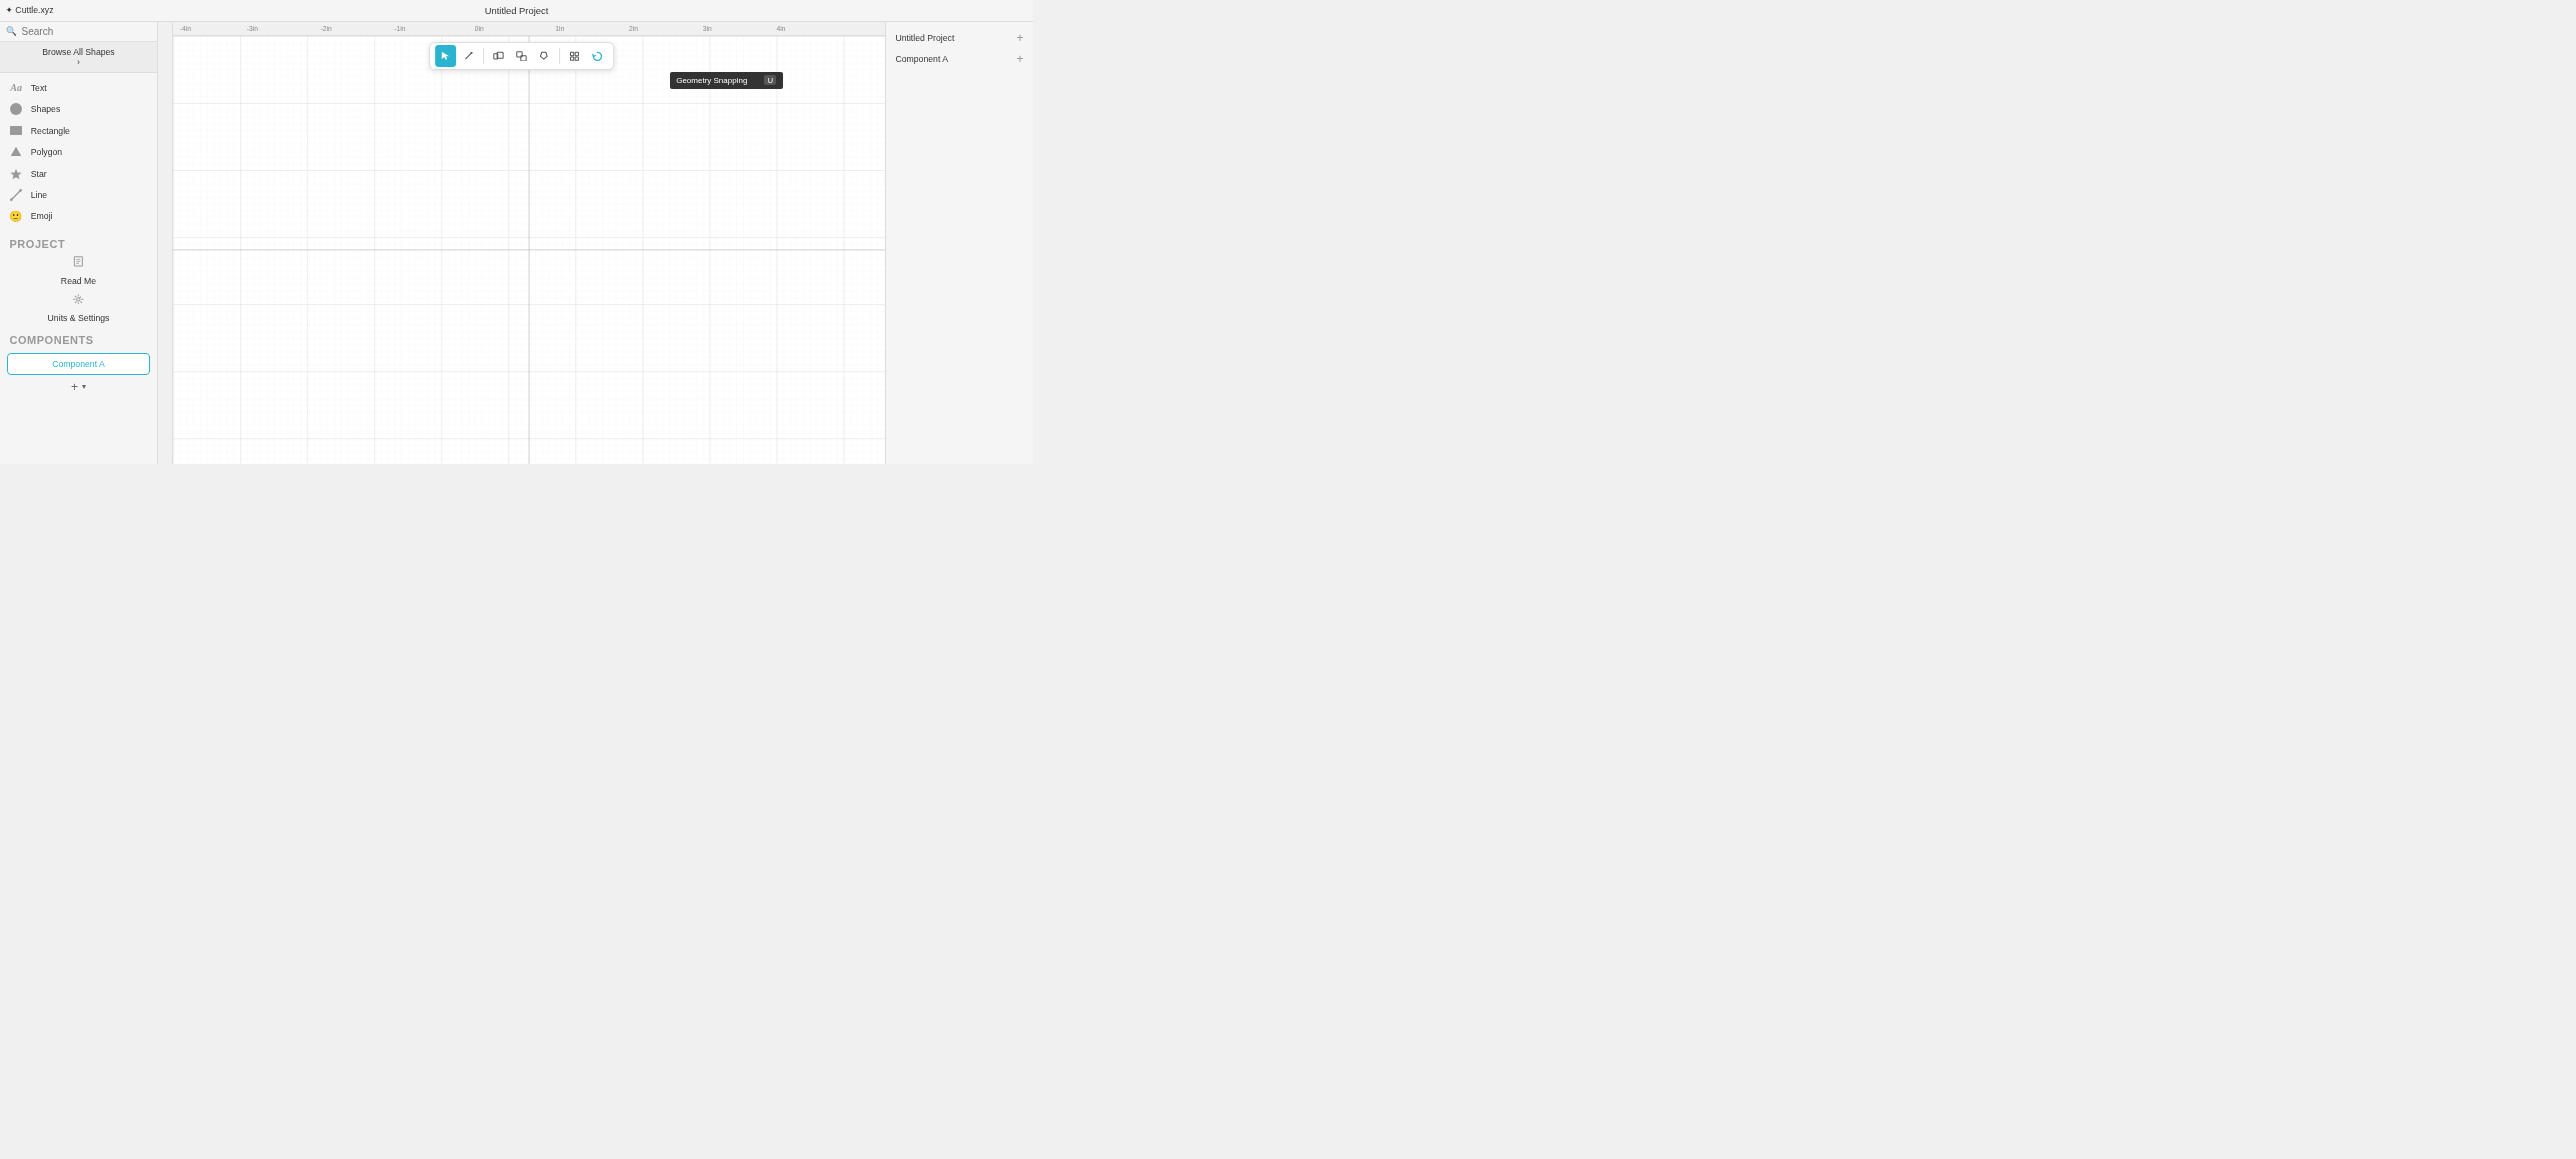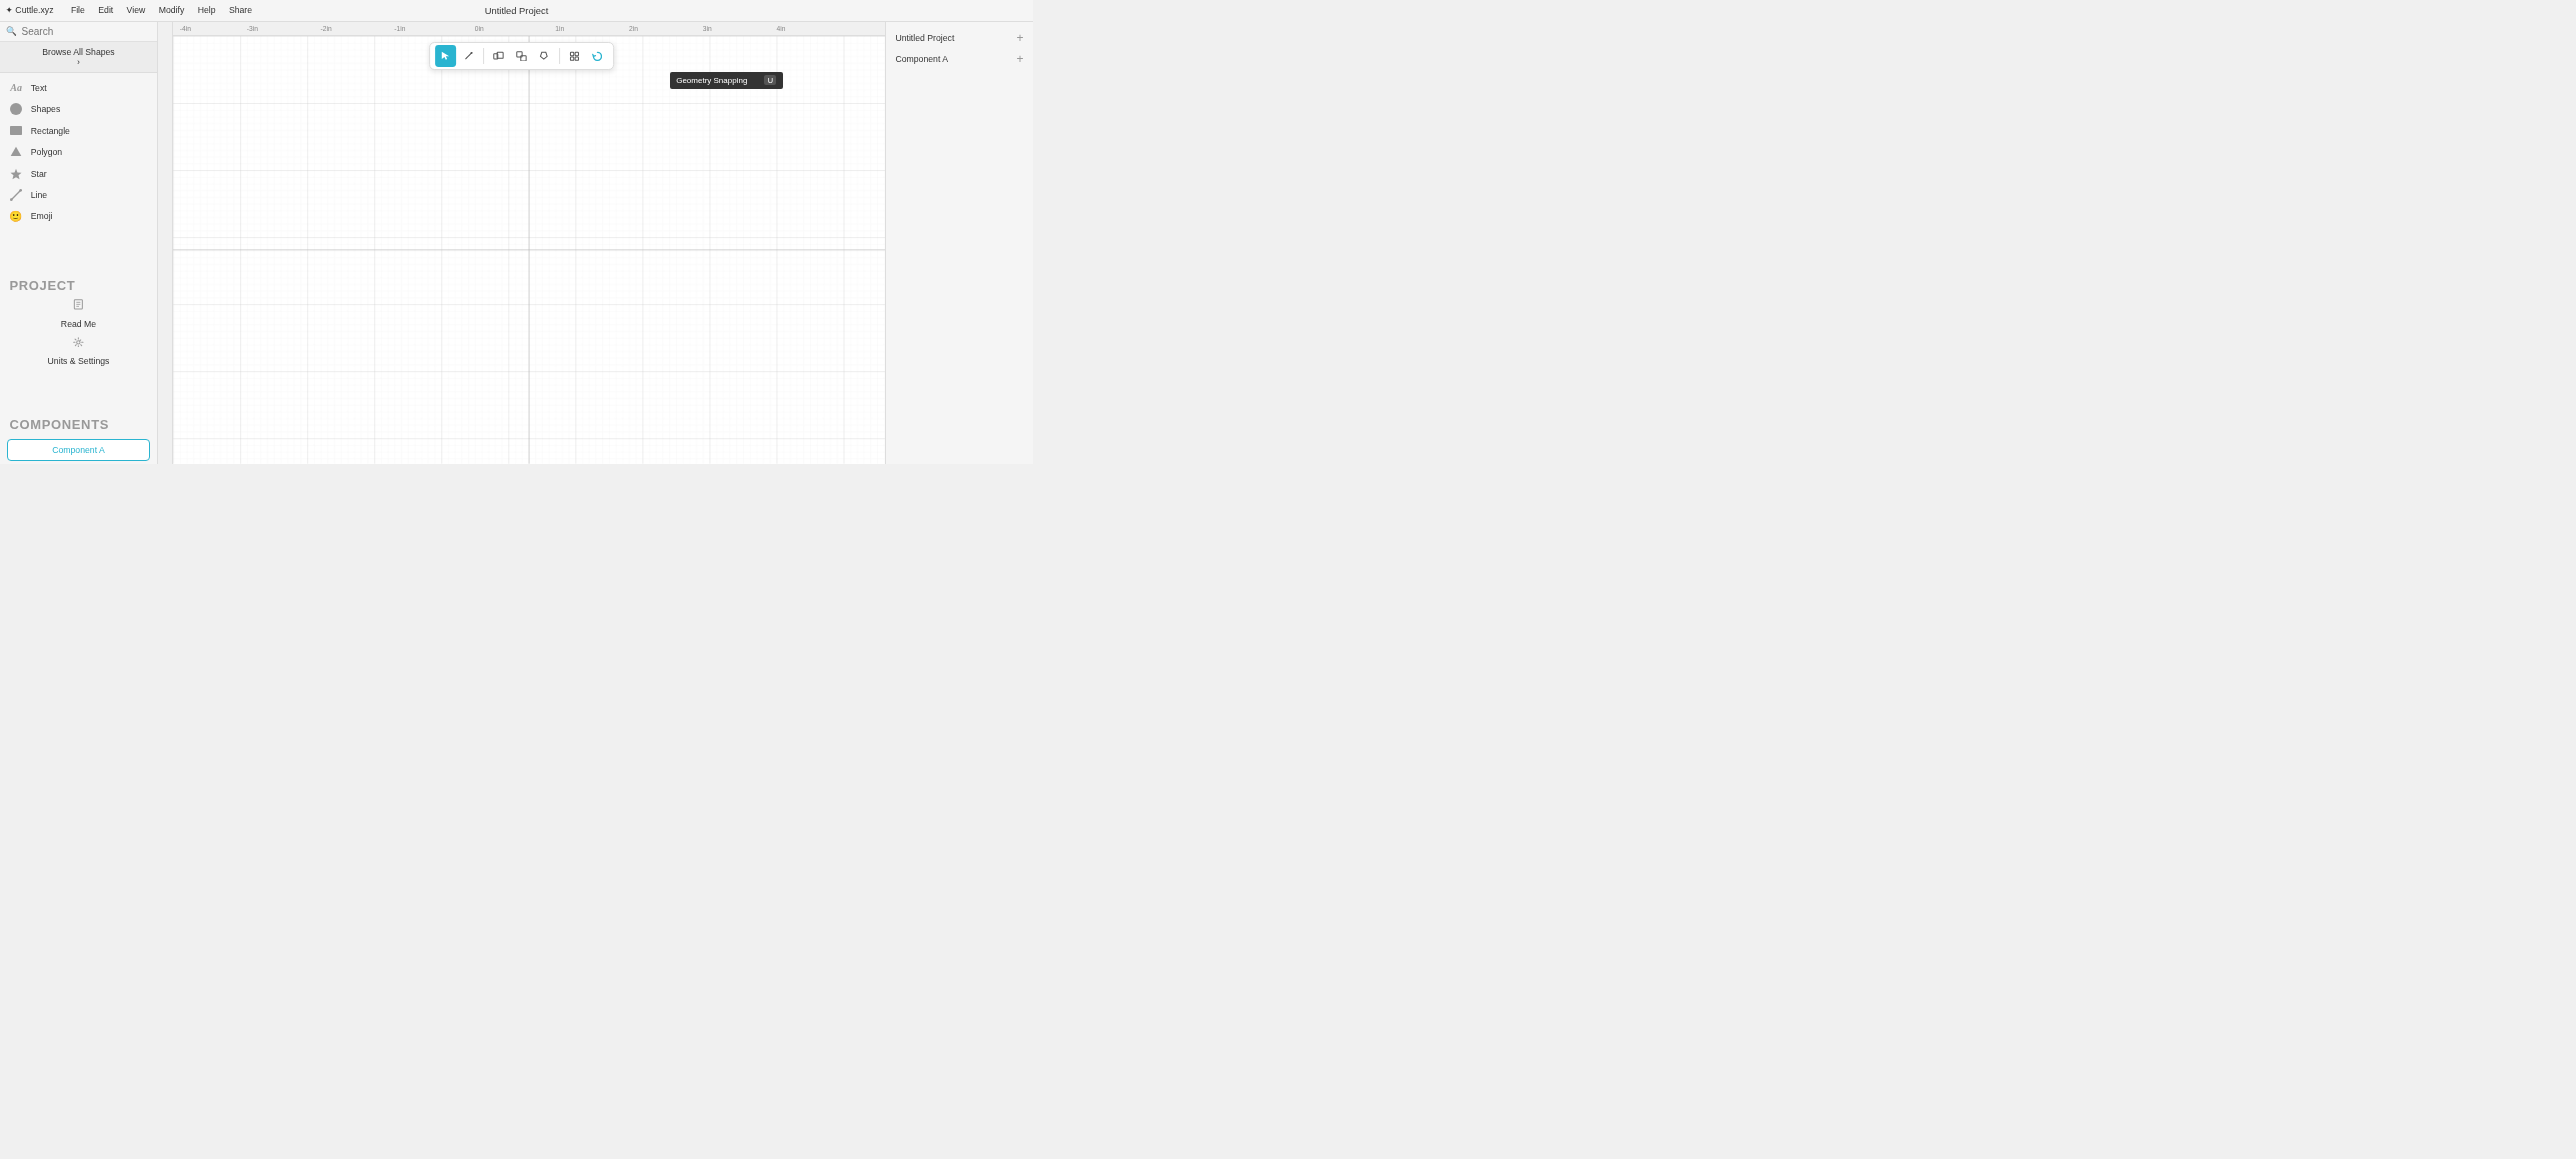--- a/index.html
+++ b/index.html
@@ -135,26 +135,25 @@
       background: #999;
       border-radius: 0.7px;
     }
     
     .icon-emoji { font-size: 10.7px; color: #999; }
     
     .icon-text { font-size: 10px; color: #999; font-style: italic; font-weight: bold; font-family: Georgia, serif; }
 
     .section-label {
       padding: 6.7px 9.4px 2.7px;
-      font-size: 13px;
+      font-size: 11px;
       font-weight: 600;
       color: #999;
       letter-spacing: 0.05em;
       text-transform: uppercase;
-      margin-top: 40px;
     }
     .project-item {
       display: flex;
       align-items: center;
       gap: 6.7px;
       padding: 4px 9.4px;
       cursor: pointer;
       font-size: 8.7px;
       color: #333;
       flex-direction: column;
@@ -317,28 +316,20 @@
     }
   </style>
 </head>
 <body>
 
 <div class="title-bar">
   <div class="title-bar-logo">
     <span>✦</span>
     <span>Cuttle.xyz</span>
   </div>
-  <nav class="menu-bar">
-    <div class="menu-item">File</div>
-    <div class="menu-item">Edit</div>
-    <div class="menu-item">View</div>
-    <div class="menu-item">Modify</div>
-    <div class="menu-item">Help</div>
-    <div class="menu-item">Share</div>
-  </nav>
   <div class="title-center">Untitled Project</div>
 </div>
 
 <div class="main-layout">
 
   <div class="sidebar">
 
     <div class="search-bar">
       <span class="search-icon-svg">🔍</span>
       <input class="search-input" type="text" placeholder="Search" style="">

